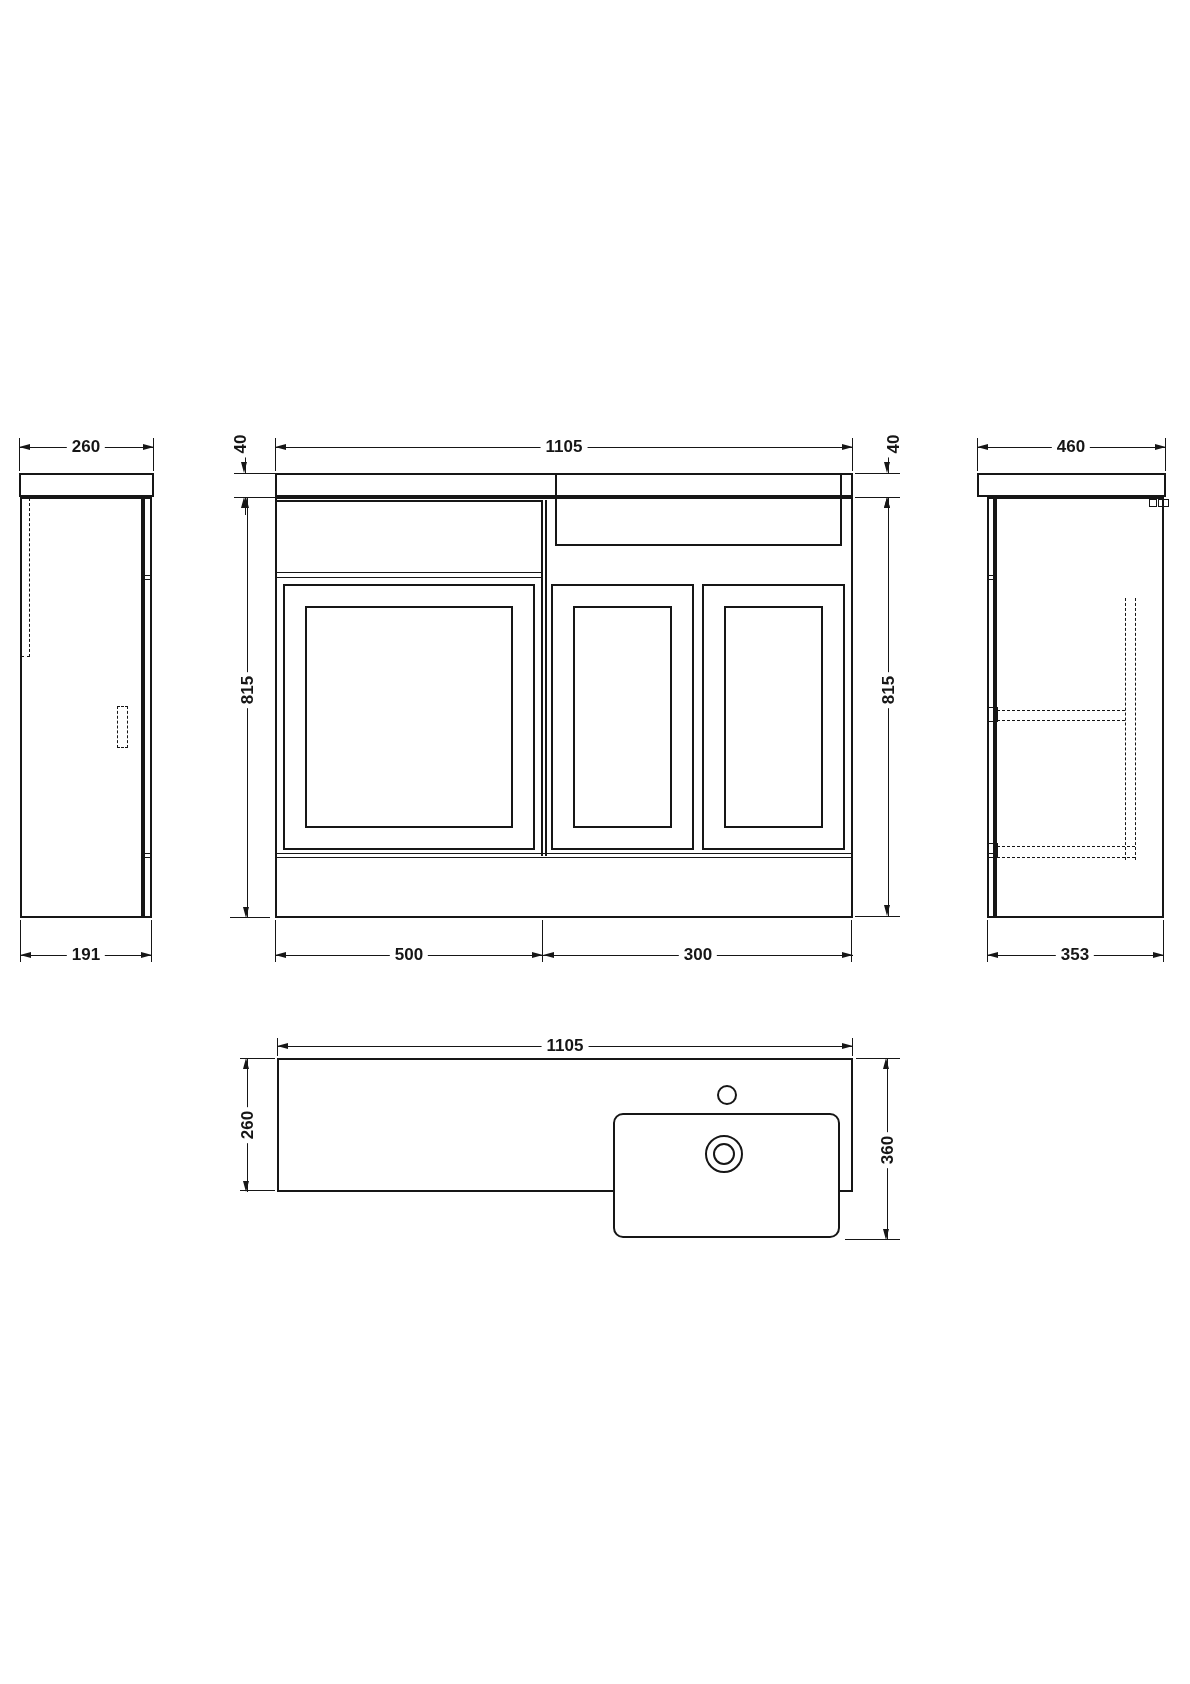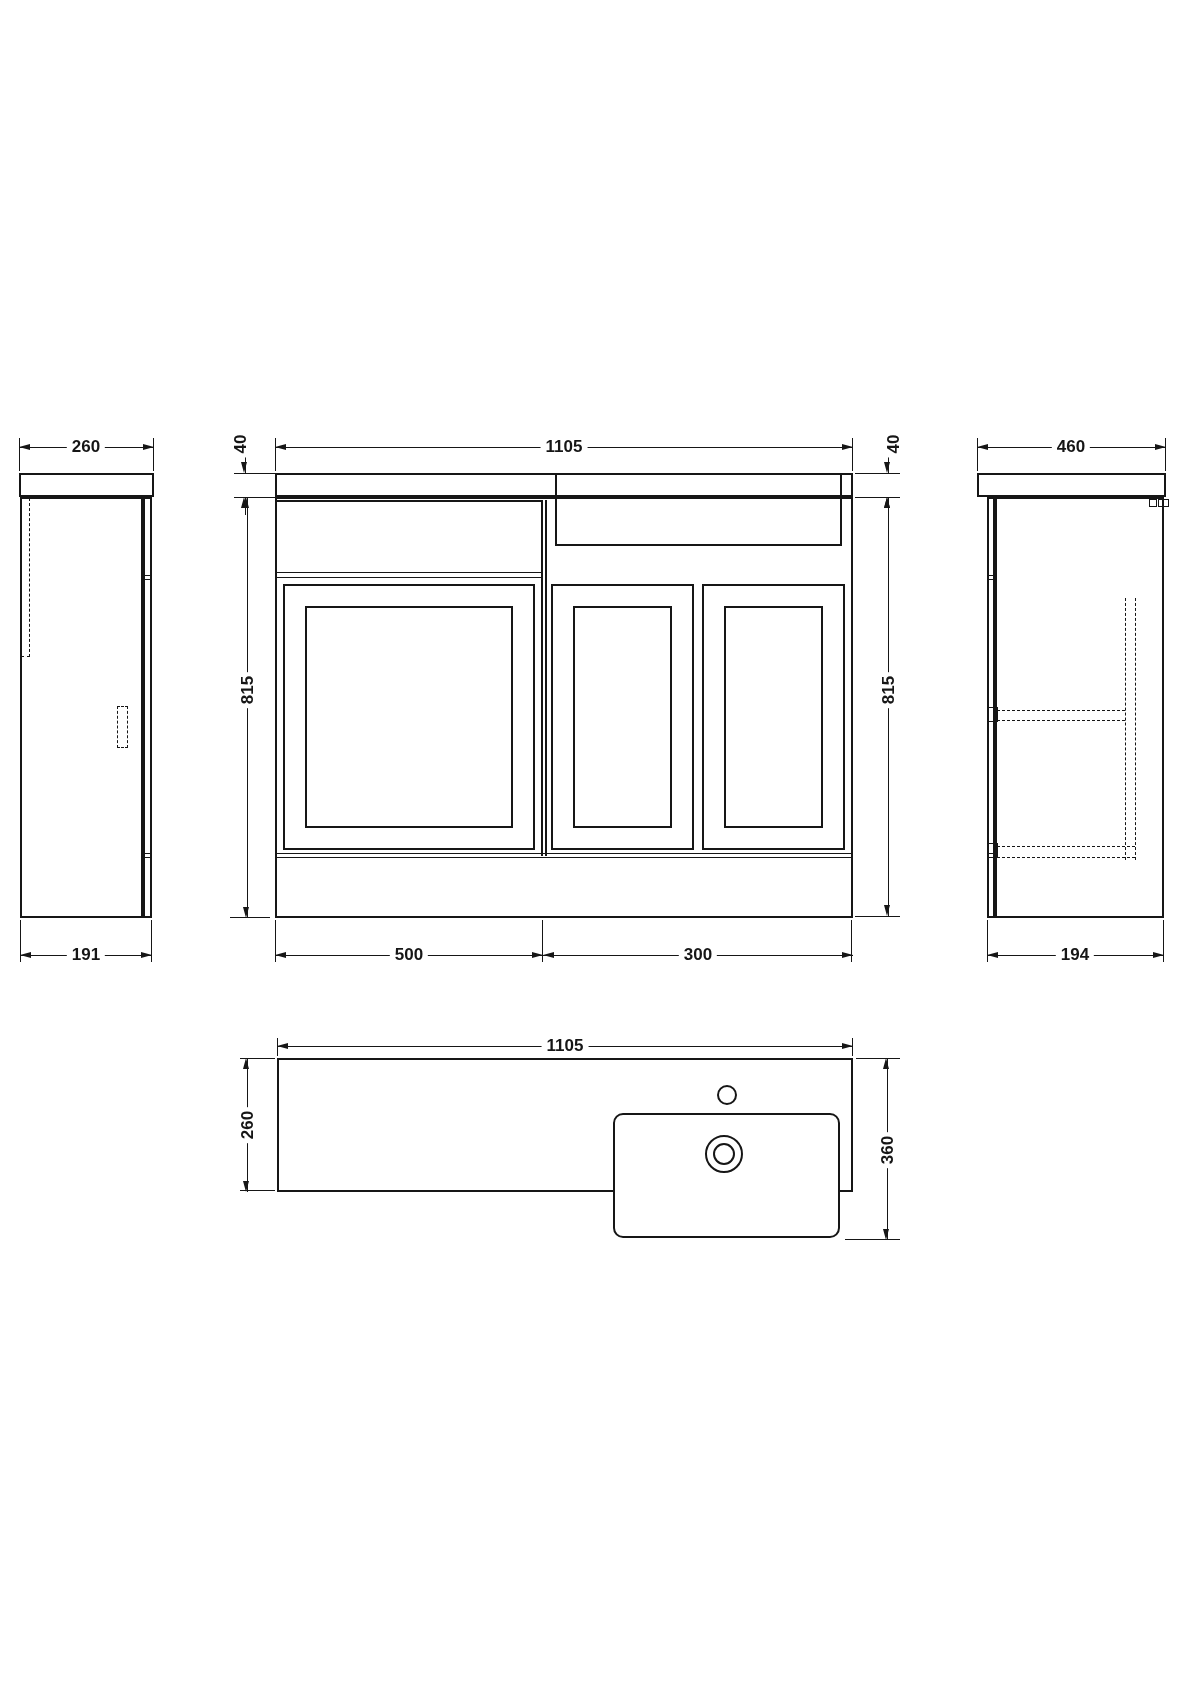--- a/index.html
+++ b/index.html
@@ -152,21 +152,21 @@
     <div class="dl" style="left:977px;top:447px;width:189px;height:1px;"></div>
     <div class="ar ar-l" style="left:977px;top:444px;"></div>
     <div class="ar ar-r" style="left:1155px;top:444px;"></div>
     <div class="dlab" style="left:1071px;top:447px;">460</div>
 
     <div class="dl" style="left:987px;top:920px;width:1px;height:42px;"></div>
     <div class="dl" style="left:1163px;top:920px;width:1px;height:42px;"></div>
     <div class="dl" style="left:987px;top:955px;width:177px;height:1px;"></div>
     <div class="ar ar-l" style="left:987px;top:952px;"></div>
     <div class="ar ar-r" style="left:1153px;top:952px;"></div>
-    <div class="dlab" style="left:1075px;top:955px;">194</div>
+    <div class="dlab" style="left:1075px;top:955px;">353</div>
   </div>
 
   <div class="view">
     <div class="ln" style="left:277px;top:1058px;width:576px;height:2px;"></div>
     <div class="ln" style="left:277px;top:1058px;width:2px;height:134px;"></div>
     <div class="ln" style="left:277px;top:1190px;width:338px;height:2px;"></div>
     <div class="ln" style="left:851px;top:1058px;width:2px;height:134px;"></div>
     <div class="ln" style="left:838px;top:1190px;width:15px;height:2px;"></div>
     <div class="bx round" style="left:613px;top:1113px;width:227px;height:125px;"></div>
     <div class="bx circ" style="left:717px;top:1085px;width:20px;height:20px;"></div>

